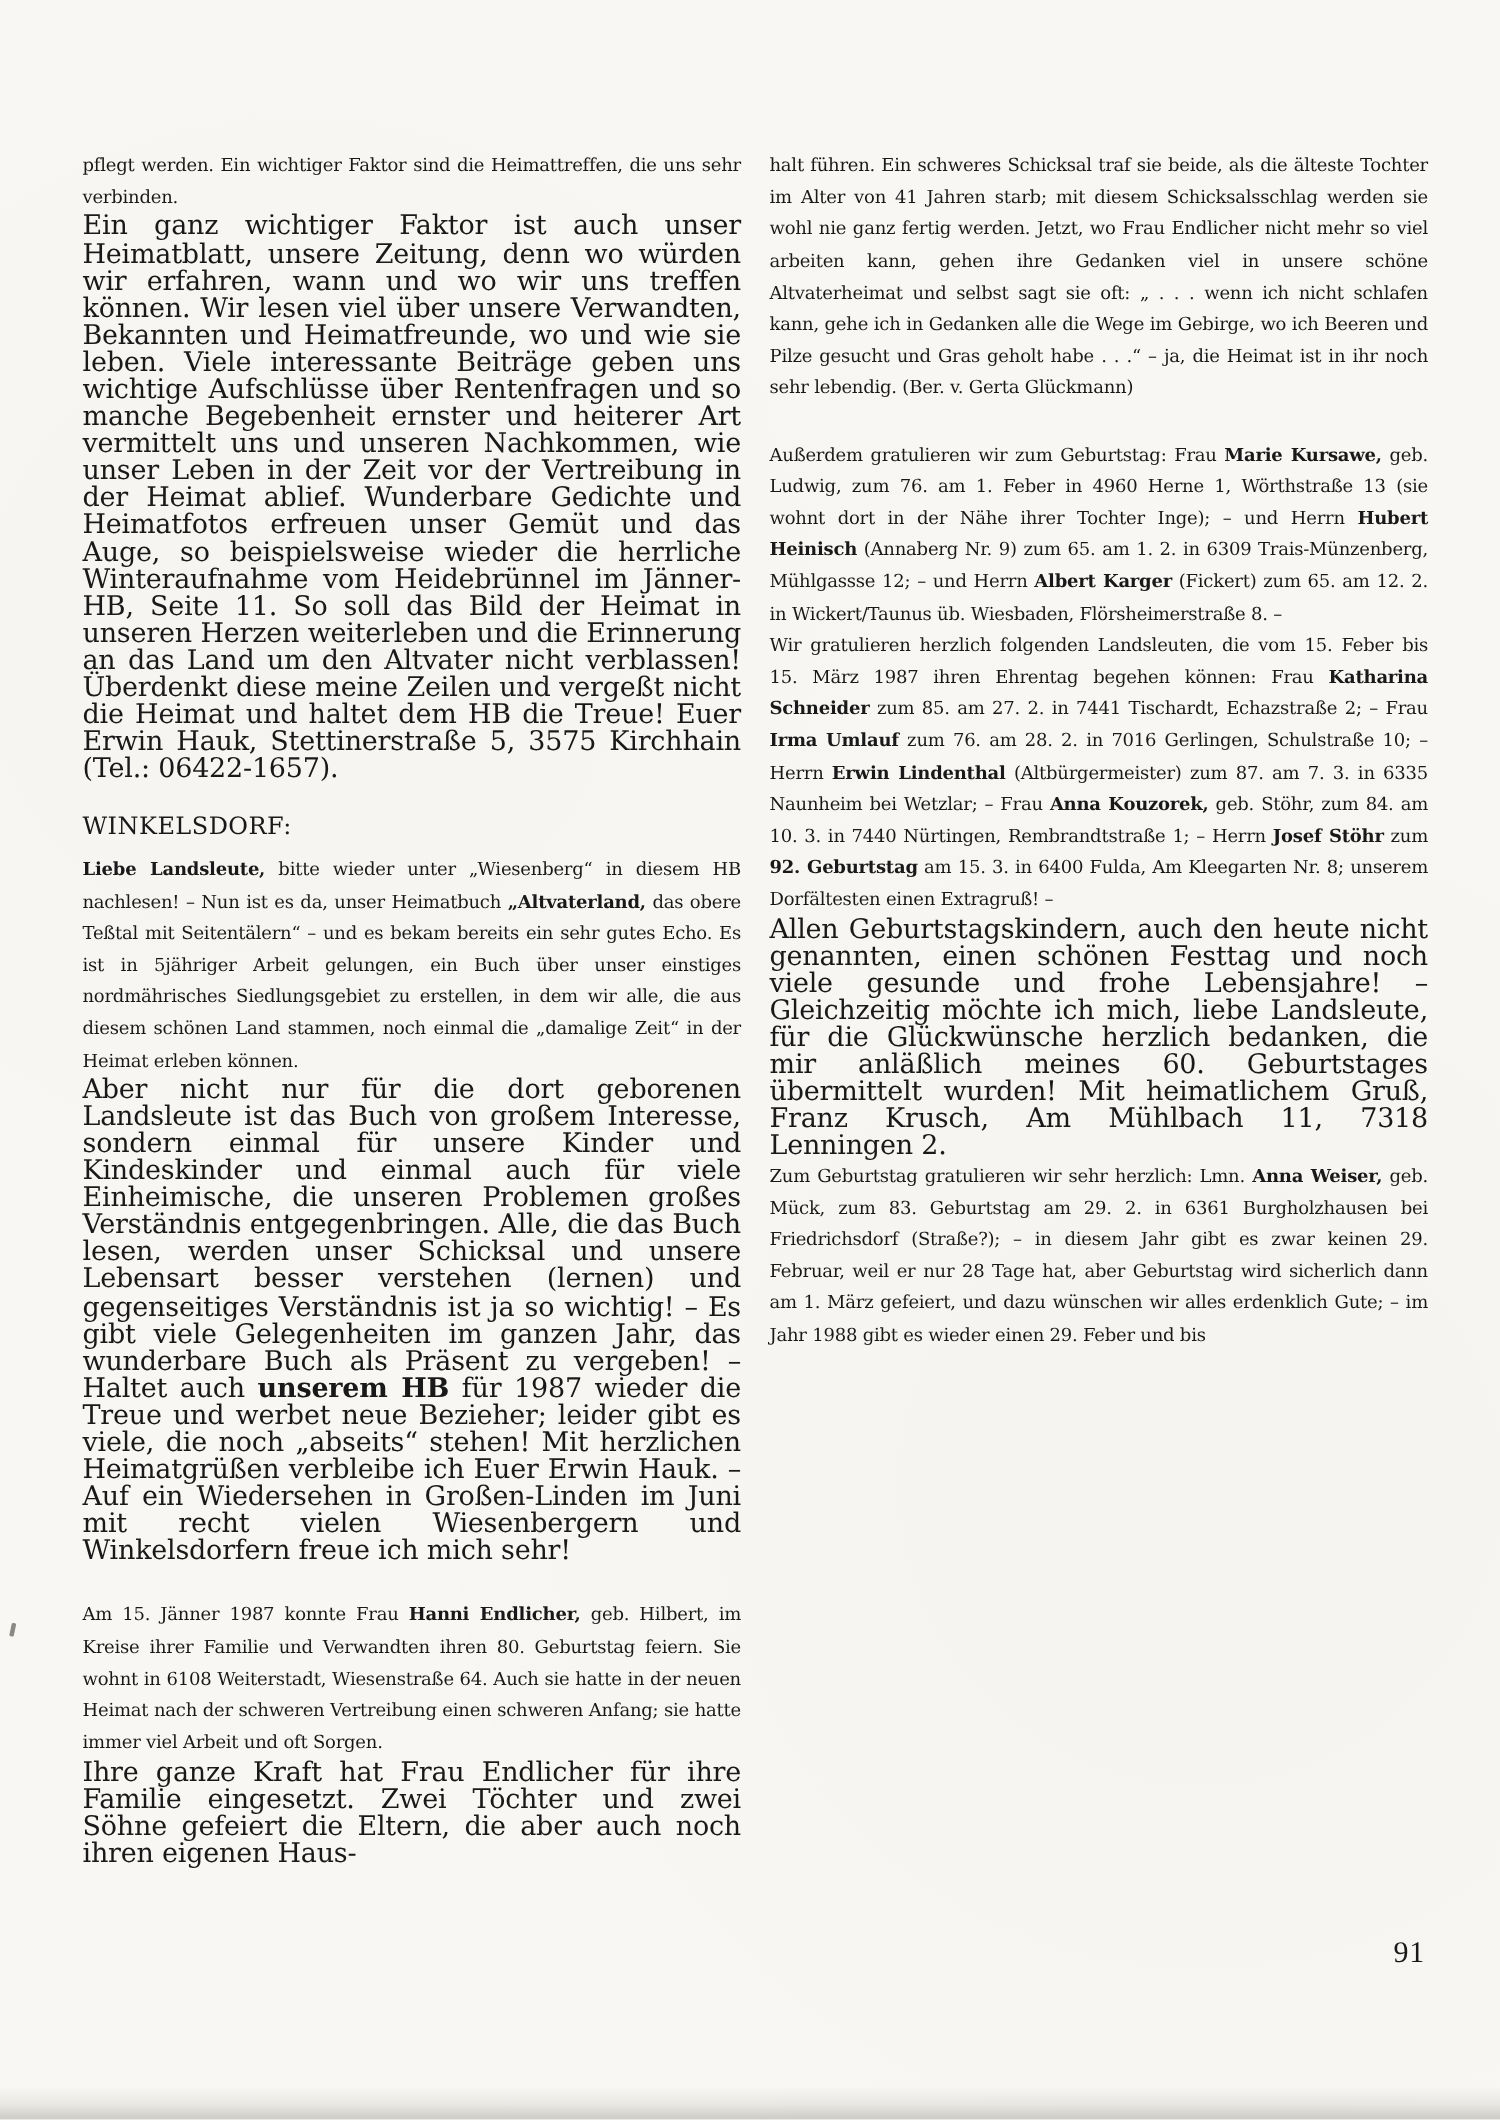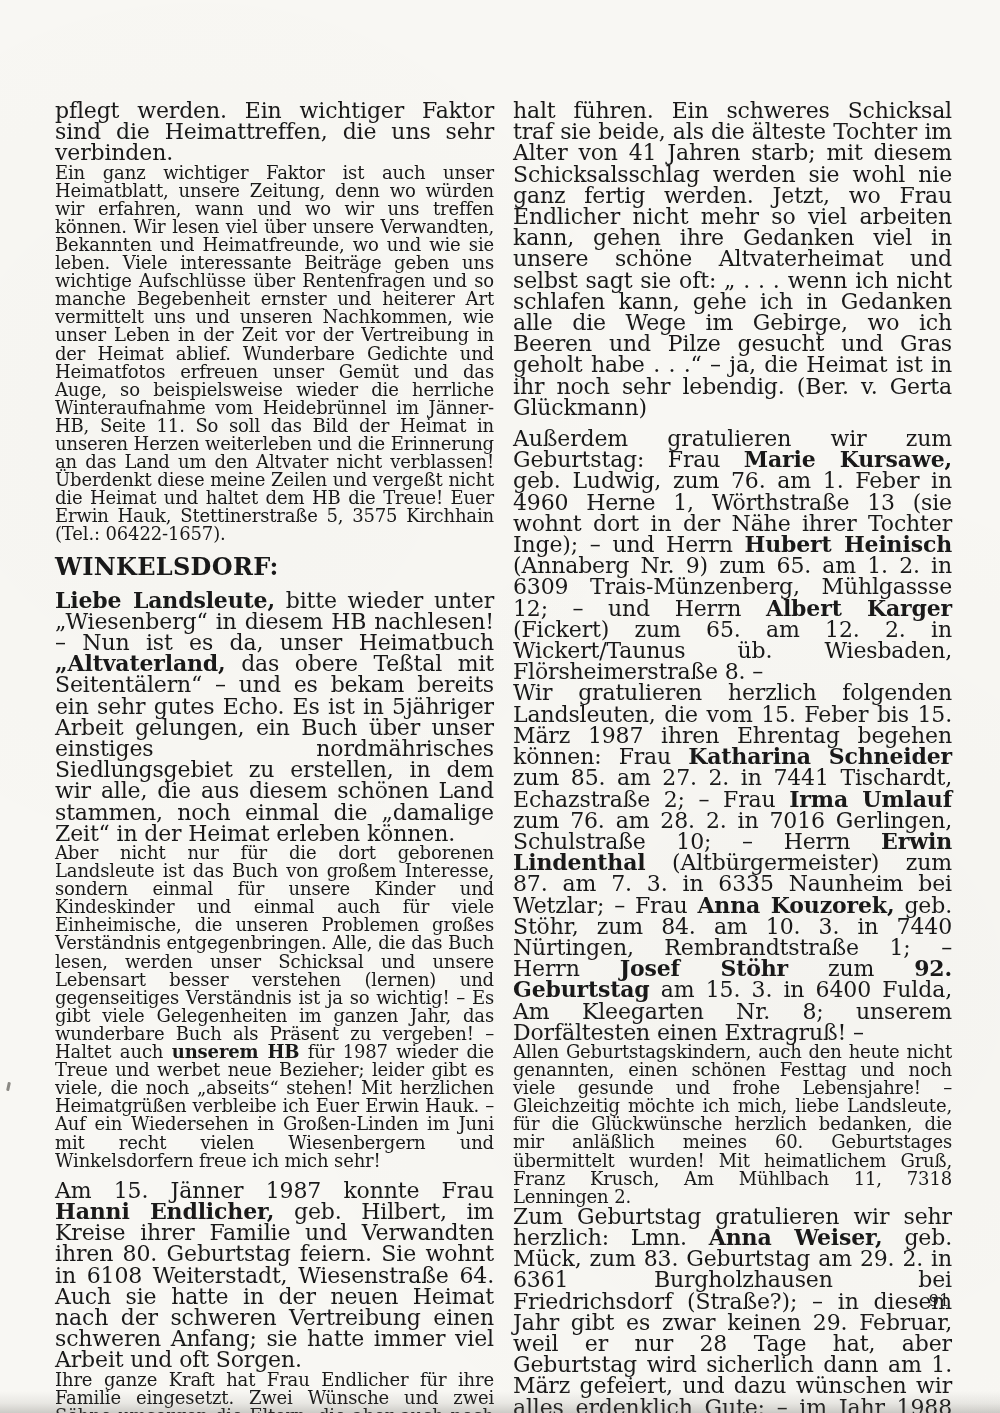--- a/index.html
+++ b/index.html
@@ -30,45 +30,46 @@
   }
   .col {
     width: 439px;
   }
   .para {
     text-align: justify;
     letter-spacing: -0.15px;
     margin: 0;
   }
   .para.large {
-    font-size: 22px;
+    font-size: 12px;
     line-height: 21.2px;
   }
   .para.small {
     font-size: 18px;
     line-height: 18.1px;
   }
   .para.spaced {
-    margin-top: 10px;
+    margin-top: 23px;
   }
   .heading {
-    font-size: 24px;
-    font-weight: bold;
+    font-size: 16px;
+    font-weight: normal;
     letter-spacing: 0.3px;
-    margin: 8px 0 9px 0;
+    margin: 19px 0 9px 0;
   }
   .bold {
     font-weight: bold;
   }
   .page-number {
     position: absolute;
     top: 1291px;
     right: 50px;
-    font-size: 16px;
+    font-size: 20px;
     letter-spacing: 0.5px;
+    font-family: Liberation Serif, serif;
   }
   .artifact {
     position: absolute;
     left: 7px;
     top: 1082px;
     width: 3px;
     height: 9px;
     background: #6f6d68;
     border-radius: 1px;
     transform: rotate(12deg);
@@ -88,21 +89,21 @@
 
 <div class="page">
   <div class="columns">
     <div class="col" id="col-left">
         <div class="para large"><span>pflegt werden. Ein wichtiger Faktor sind die Heimattreffen, die uns sehr verbinden.</span></div>
         <div class="para small"><span>Ein ganz wichtiger Faktor ist auch unser Heimatblatt, unsere Zeitung, denn wo würden wir erfahren, wann und wo wir uns treffen können. Wir lesen viel über unsere Verwandten, Bekannten und Heimatfreunde, wo und wie sie leben. Viele interessante Beiträge geben uns wichtige Aufschlüsse über Rentenfragen und so manche Begebenheit ernster und heiterer Art vermittelt uns und unseren Nachkommen, wie unser Leben in der Zeit vor der Vertreibung in der Heimat ablief. Wunderbare Gedichte und Heimatfotos erfreuen unser Gemüt und das Auge, so beispielsweise wieder die herrliche Winteraufnahme vom Heidebrünnel im Jänner-HB, Seite 11. So soll das Bild der Heimat in unseren Herzen weiterleben und die Erinnerung an das Land um den Altvater nicht verblassen! Überdenkt diese meine Zeilen und vergeßt nicht die Heimat und haltet dem HB die Treue! Euer Erwin Hauk, Stettinerstraße 5, 3575 Kirchhain (Tel.: 06422-1657).</span></div>
         <div class="heading">WINKELSDORF:</div>
         <div class="para large"><span class="bold">Liebe Landsleute,</span><span> bitte wieder unter „Wiesenberg“ in diesem HB nachlesen! – Nun ist es da, unser Heimatbuch </span><span class="bold">„Altvaterland,</span><span> das obere Teßtal mit Seitentälern“ – und es bekam bereits ein sehr gutes Echo. Es ist in 5jähriger Arbeit gelungen, ein Buch über unser einstiges nordmährisches Siedlungsgebiet zu erstellen, in dem wir alle, die aus diesem schönen Land stammen, noch einmal die „damalige Zeit“ in der Heimat erleben können.</span></div>
         <div class="para small"><span>Aber nicht nur für die dort geborenen Landsleute ist das Buch von großem Interesse, sondern einmal für unsere Kinder und Kindeskinder und einmal auch für viele Einheimische, die unseren Problemen großes Verständnis entgegenbringen. Alle, die das Buch lesen, werden unser Schicksal und unsere Lebensart besser verstehen (lernen) und gegenseitiges Verständnis ist ja so wichtig! – Es gibt viele Gelegenheiten im ganzen Jahr, das wunderbare Buch als Präsent zu vergeben! – Haltet auch </span><span class="bold">unserem HB</span><span> für 1987 wieder die Treue und werbet neue Bezieher; leider gibt es viele, die noch „abseits“ stehen! Mit herzlichen Heimatgrüßen verbleibe ich Euer Erwin Hauk. – Auf ein Wiedersehen in Großen-Linden im Juni mit recht vielen Wiesenbergern und Winkelsdorfern freue ich mich sehr!</span></div>
         <div class="para large spaced"><span>Am 15. Jänner 1987 konnte Frau </span><span class="bold">Hanni Endlicher,</span><span> geb. Hilbert, im Kreise ihrer Familie und Verwandten ihren 80. Geburtstag feiern. Sie wohnt in 6108 Weiterstadt, Wiesenstraße 64. Auch sie hatte in der neuen Heimat nach der schweren Vertreibung einen schweren Anfang; sie hatte immer viel Arbeit und oft Sorgen.</span></div>
-        <div class="para small"><span>Ihre ganze Kraft hat Frau Endlicher für ihre Familie eingesetzt. Zwei Wünsche und zwei Söhne umsorgen die Eltern, die aber auch noch ihren eigenen Haus-</span></div>
+        <div class="para small"><span>Ihre ganze Kraft hat Frau Endlicher für ihre Familie eingesetzt. Zwei Töchter und zwei Söhne gefeiert die Eltern, die aber auch noch ihren eigenen Haus-</span></div>
       </div>
     <div class="col" id="col-right">
         <div class="para large"><span>halt führen. Ein schweres Schicksal traf sie beide, als die älteste Tochter im Alter von 41 Jahren starb; mit diesem Schicksalsschlag werden sie wohl nie ganz fertig werden. Jetzt, wo Frau Endlicher nicht mehr so viel arbeiten kann, gehen ihre Gedanken viel in unsere schöne Altvaterheimat und selbst sagt sie oft: „ . . . wenn ich nicht schlafen kann, gehe ich in Gedanken alle die Wege im Gebirge, wo ich Beeren und Pilze gesucht und Gras geholt habe . . .“ – ja, die Heimat ist in ihr noch sehr lebendig. (Ber. v. Gerta Glückmann)</span></div>
         <div class="para large spaced"><span>Außerdem gratulieren wir zum Geburtstag: Frau </span><span class="bold">Marie Kursawe,</span><span> geb. Ludwig, zum 76. am 1. Feber in 4960 Herne 1, Wörthstraße 13 (sie wohnt dort in der Nähe ihrer Tochter Inge); – und Herrn </span><span class="bold">Hubert Heinisch</span><span> (Annaberg Nr. 9) zum 65. am 1. 2. in 6309 Trais-Münzenberg, Mühlgassse 12; – und Herrn </span><span class="bold">Albert Karger</span><span> (Fickert) zum 65. am 12. 2. in Wickert/Taunus üb. Wiesbaden, Flörsheimerstraße 8. –</span></div>
         <div class="para large"><span>Wir gratulieren herzlich folgenden Landsleuten, die vom 15. Feber bis 15. März 1987 ihren Ehrentag begehen können: Frau </span><span class="bold">Katharina Schneider</span><span> zum 85. am 27. 2. in 7441 Tischardt, Echazstraße 2; – Frau </span><span class="bold">Irma Umlauf</span><span> zum 76. am 28. 2. in 7016 Gerlingen, Schulstraße 10; – Herrn </span><span class="bold">Erwin Lindenthal</span><span> (Altbürgermeister) zum 87. am 7. 3. in 6335 Naunheim bei Wetzlar; – Frau </span><span class="bold">Anna Kouzorek,</span><span> geb. Stöhr, zum 84. am 10. 3. in 7440 Nürtingen, Rembrandtstraße 1; – Herrn </span><span class="bold">Josef Stöhr</span><span> zum </span><span class="bold">92. Geburtstag</span><span> am 15. 3. in 6400 Fulda, Am Kleegarten Nr. 8; unserem Dorfältesten einen Extragruß! –</span></div>
         <div class="para small"><span>Allen Geburtstagskindern, auch den heute nicht genannten, einen schönen Festtag und noch viele gesunde und frohe Lebensjahre! – Gleichzeitig möchte ich mich, liebe Landsleute, für die Glückwünsche herzlich bedanken, die mir anläßlich meines 60. Geburtstages übermittelt wurden! Mit heimatlichem Gruß, Franz Krusch, Am Mühlbach 11, 7318 Lenningen 2.</span></div>
         <div class="para large"><span>Zum Geburtstag gratulieren wir sehr herzlich: Lmn. </span><span class="bold">Anna Weiser,</span><span> geb. Mück, zum 83. Geburtstag am 29. 2. in 6361 Burgholzhausen bei Friedrichsdorf (Straße?); – in diesem Jahr gibt es zwar keinen 29. Februar, weil er nur 28 Tage hat, aber Geburtstag wird sicherlich dann am 1. März gefeiert, und dazu wünschen wir alles erdenklich Gute; – im Jahr 1988 gibt es wieder einen 29. Feber und bis</span></div>
       </div>
   </div>
   <div class="page-number">91</div>

